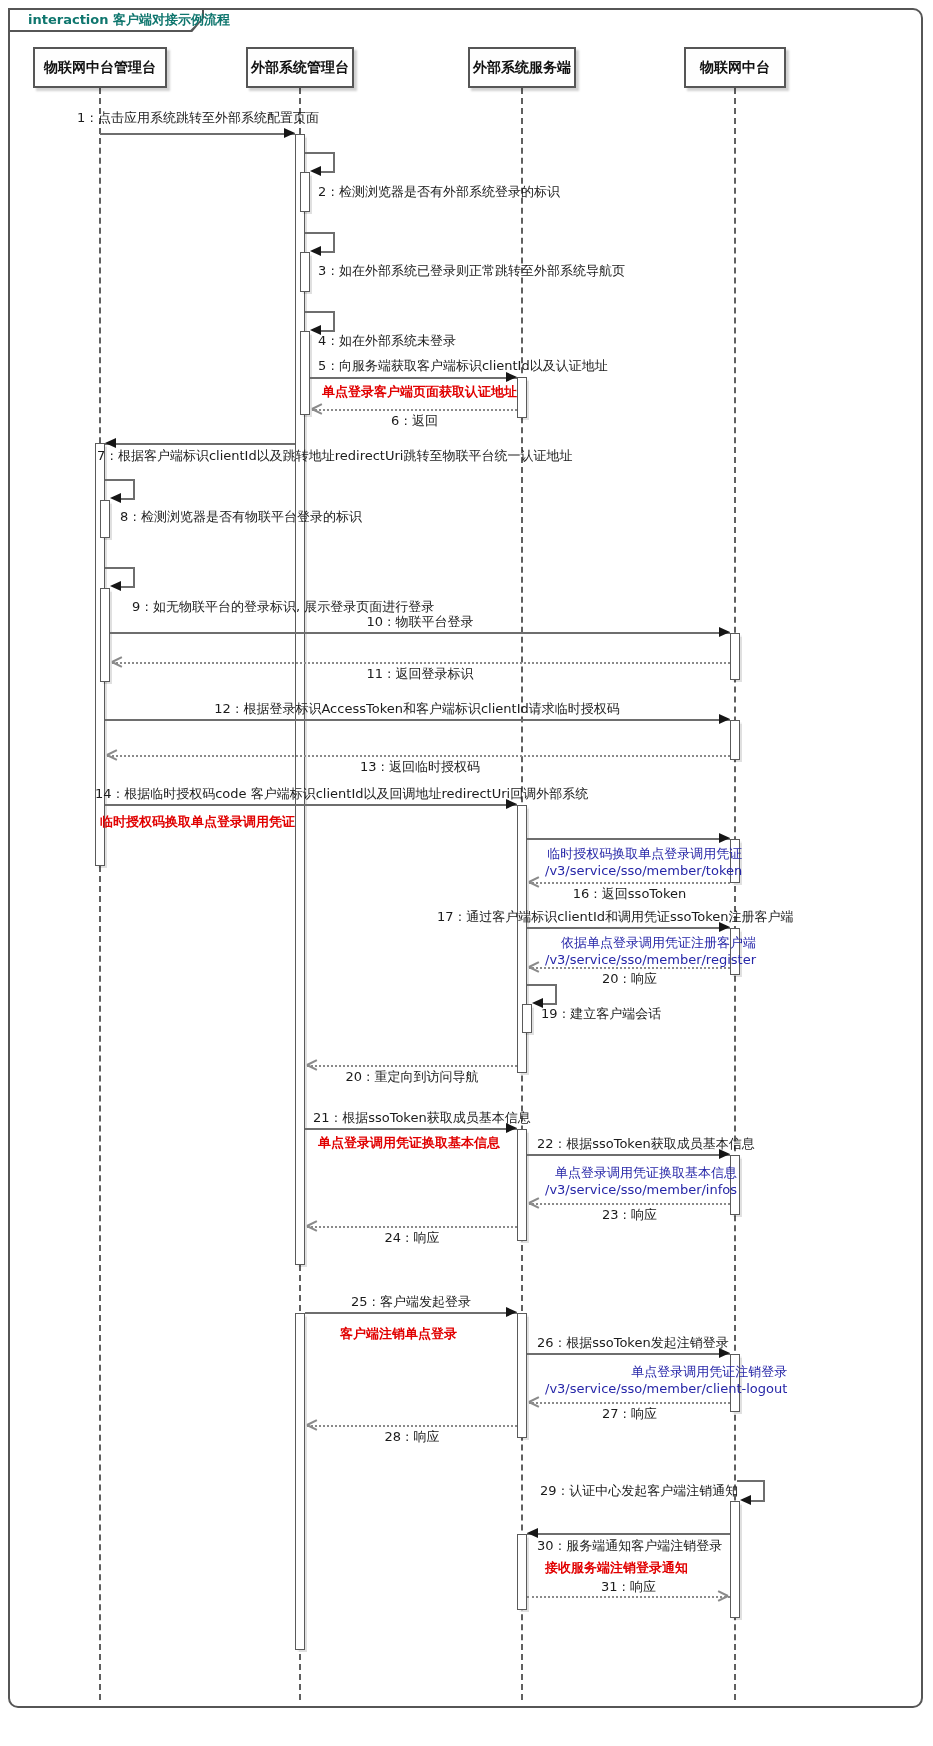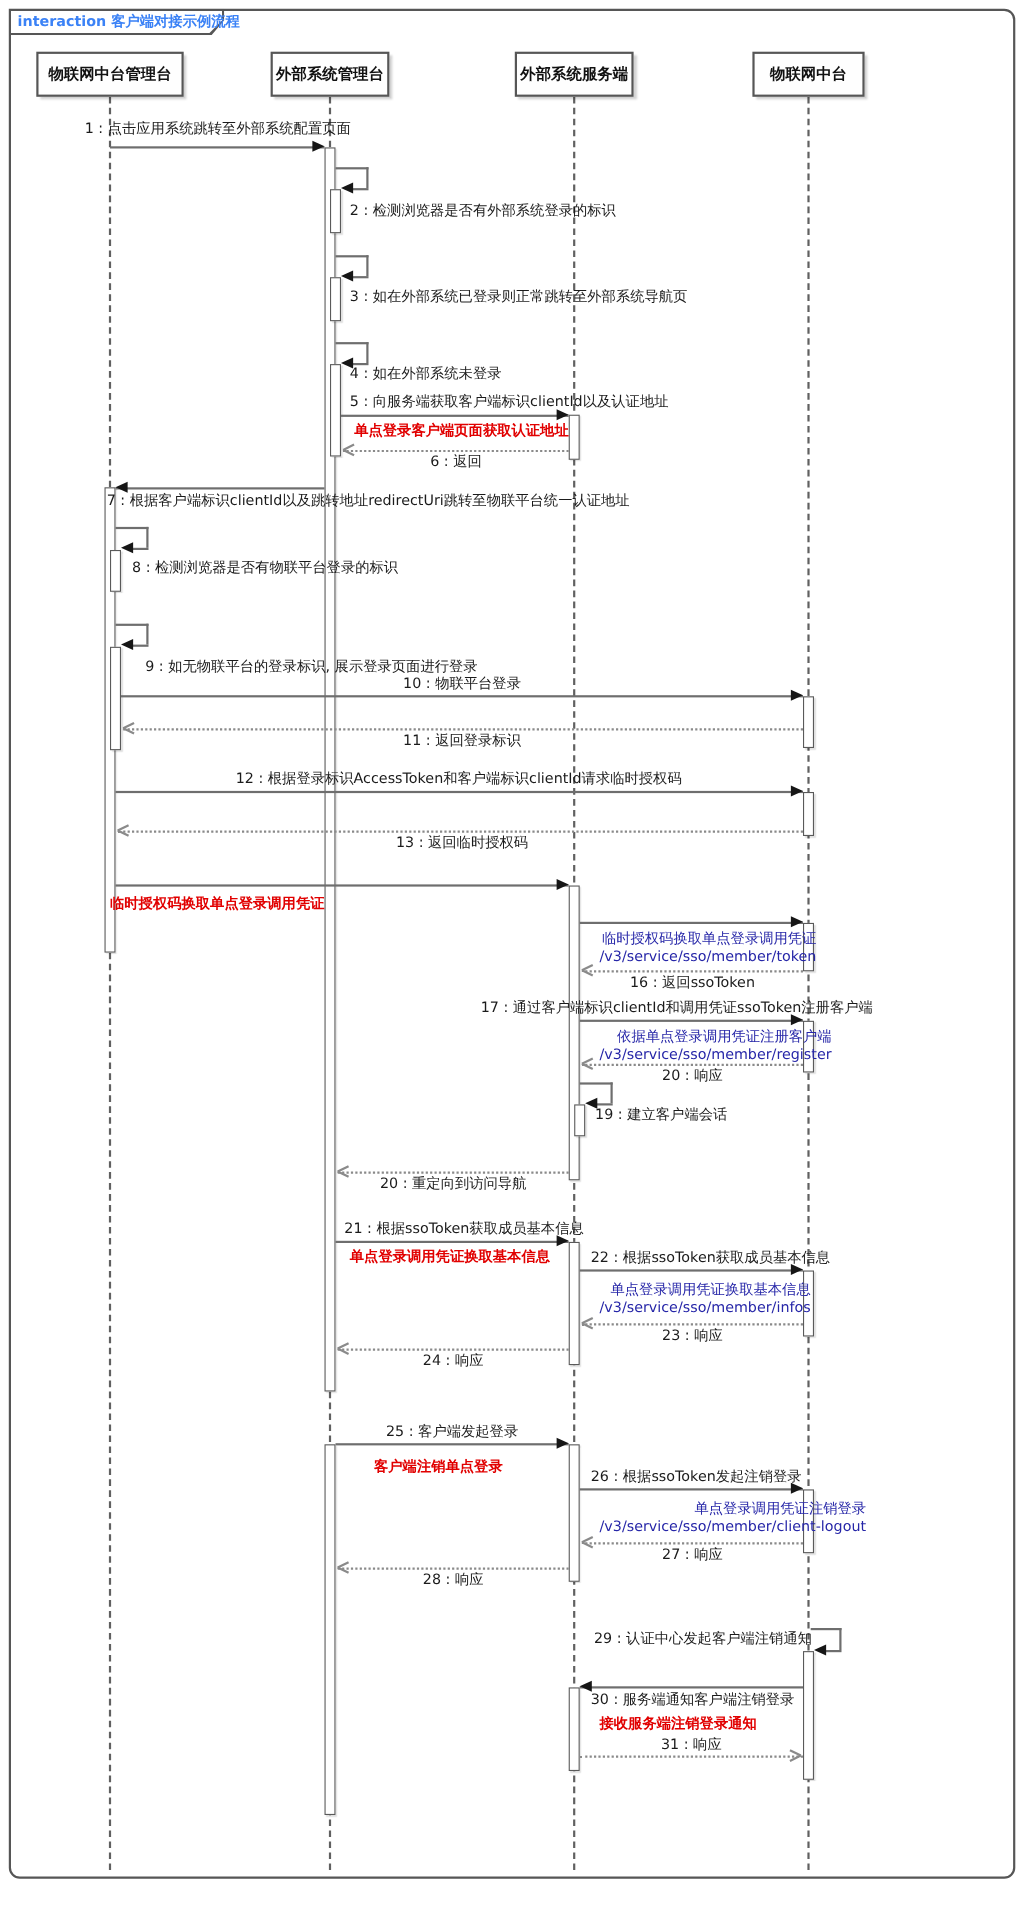--- a/index.html
+++ b/index.html
@@ -4,21 +4,21 @@
 <style>
   html,body{margin:0;padding:0;background:#fff;}
   #canvas{position:relative;width:933px;height:1746px;background:#fff;
     font-family:"DejaVu Sans","Liberation Sans",sans-serif;overflow:hidden;}
   .frame{position:absolute;left:8px;top:8px;width:911px;height:1696px;
     border:2px solid #565656;border-radius:0 10px 10px 10px;}
   .tab-bg{position:absolute;left:8px;top:8px;width:196px;height:24px;background:#565656;
     clip-path:polygon(0 0,100% 0,100% 42%,94% 100%,0 100%);}
   .tab-fg{position:absolute;left:10px;top:10px;width:192px;height:20px;background:#fff;
     clip-path:polygon(0 0,100% 0,100% 42%,94% 100%,0 100%);}
-  .tab-tx{position:absolute;left:16px;top:11px;font-size:13px;font-weight:bold;color:#3b82f6;white-space:nowrap;}
+  .tab-tx{position:absolute;left:28px;top:11px;font-size:13px;font-weight:bold;color:#0f766e;white-space:nowrap;}
   .ph{position:absolute;top:47px;height:41px;background:#fefefe;border:2px solid #565656;box-sizing:border-box;
     display:flex;align-items:center;justify-content:center;font-weight:bold;font-size:14px;color:#111;
     box-shadow:3px 3px 2px rgba(0,0,0,0.18);}
   .life{position:absolute;top:88px;height:1612px;width:0;border-left:2px dashed #606060;}
   .act{position:absolute;width:10px;background:#fff;border:1.5px solid #5a5a5a;box-sizing:border-box;
     box-shadow:1.5px 1.5px 1px rgba(0,0,0,0.12);}
   .ln{position:absolute;height:0;border-top:2px solid #6e6e6e;}
   .rt{position:absolute;height:0;border-top:2px dotted #8a8a8a;}
   .vl{position:absolute;width:0;border-left:2px solid #6e6e6e;}
   .tr{position:absolute;width:0;height:0;border-top:5px solid transparent;border-bottom:5px solid transparent;border-left:11px solid #161616;}
@@ -134,20 +134,21 @@
   <div class="ln" style="left:105px;top:719px;width:625px"></div>
   <div class="tr" style="left:719px;top:714px"></div>
   <div class="lb ct" style="left:167px;top:701px;width:500px">12 : 根据登录标识AccessToken和客户端标识clientId请求临时授权码</div>
 
   <div class="rt" style="left:107px;top:755px;width:623px"></div>
   <div class="oal" style="left:107px;top:755px"></div>
   <div class="lb ct" style="left:270px;top:759px;width:300px">13 : 返回临时授权码</div>
 
   <div class="ln" style="left:105px;top:804px;width:412px"></div>
   <div class="tr" style="left:506px;top:799px"></div>
+  <div class="lb" style="left:95px;top:786px">14 : 根据临时授权码code 客户端标识clientId以及回调地址redirectUri回调外部系统</div>
   <div class="nt nr" style="left:100px;top:813px">临时授权码换取单点登录调用凭证</div>
 
   <div class="ln" style="left:527px;top:838px;width:203px"></div>
   <div class="tr" style="left:719px;top:833px"></div>
   <div class="nt nb" style="left:545px;top:845px">
     <div>临时授权码换取单点登录调用凭证</div>
     <div>/v3/service/sso/member/token</div>
   </div>
 
   <div class="rt" style="left:529px;top:882px;width:201px"></div>

